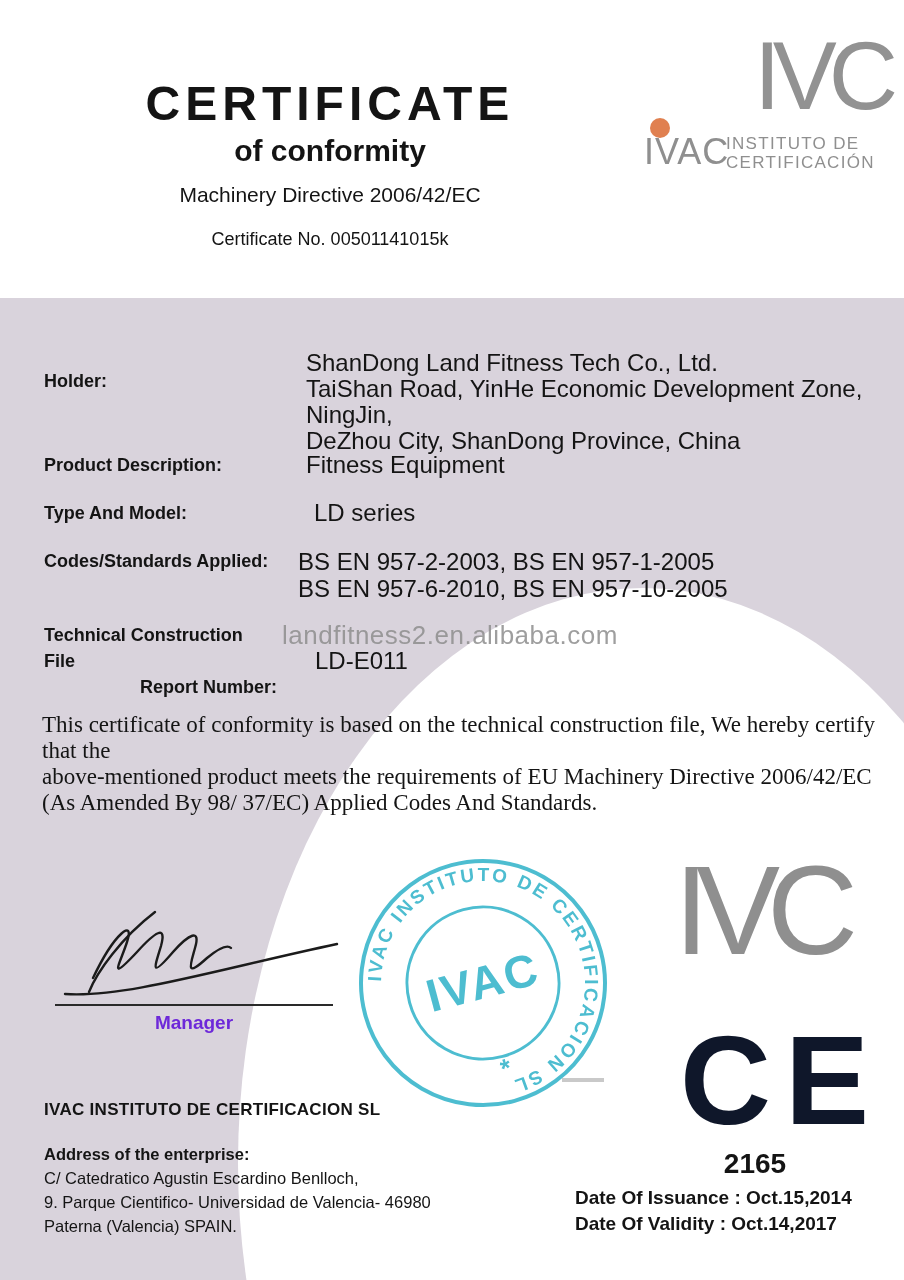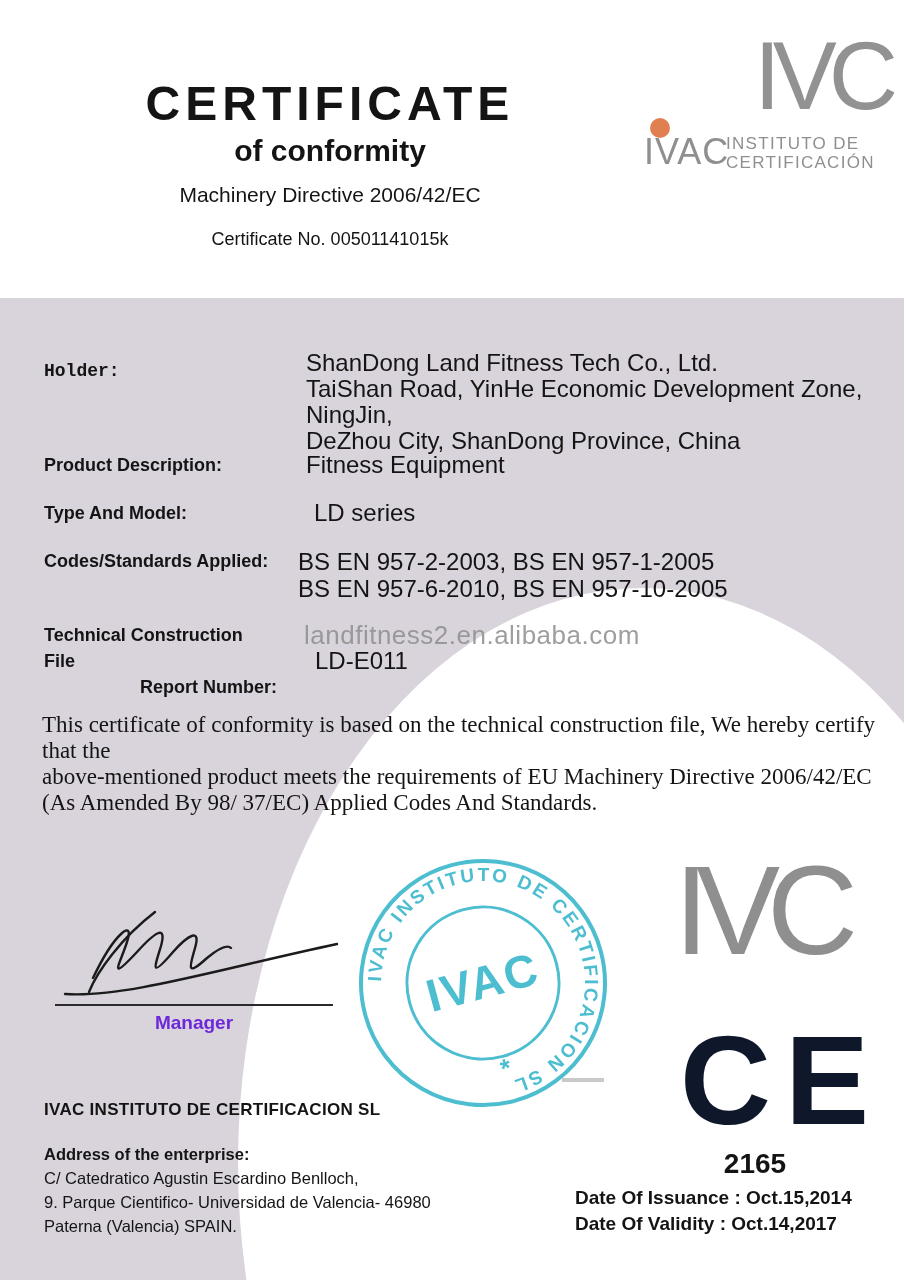--- a/index.html
+++ b/index.html
@@ -20,29 +20,29 @@
   .logo-top { position:absolute; left:628px; top:28px; width:262px; height:150px; }
   .logo-monogram { position:absolute; right:0; top:0; font-size:96px; line-height:1; letter-spacing:-8px; color:#929292; }
   .logo-dot { position:absolute; left:22px; top:90px; width:20px; height:20px; border-radius:50%; background:#e08050; }
   .logo-name { position:absolute; left:16px; top:106px; font-size:36px; line-height:1; letter-spacing:1px; color:#8f8f8f; }
   .logo-org { position:absolute; left:98px; top:106px; font-size:17px; line-height:19px; letter-spacing:1.3px; color:#8f8f8f; }
   .logo-org span { display:block; }
 
   
   .field-label { position:absolute; left:44px; font-size:18px; font-weight:bold; line-height:26px; }
   .field-value { position:absolute; left:306px; font-size:24px; line-height:26px; }
-  .holder-label { top:358px;font-family:Liberation Mono, monospace; }   .holder-value { top:350px; width:560px; }
+  .holder-label { top:368px; }   .holder-value { top:350px; width:560px; }
   .product-label{ top:452px; }   .product-value{ top:452px; }
   .type-label   { top:500px; }   .type-value   { top:500px; left:314px; }
   .codes-label  { top:548px; }   .codes-value  { top:548px; left:298px; line-height:27px; }
   .tcf-label    { top:622px; width:233px; }
   .tcf-label .l2{ text-align:right; }
   .tcf-value    { top:648px; left:315px; }
 
-  .watermark { position:absolute; left:304px; top:620px; font-size:26px; letter-spacing:0.5px; color:#8e8e8e; opacity:0.85; }
+  .watermark { position:absolute; left:282px; top:620px; font-size:26px; letter-spacing:0.5px; color:#8e8e8e; opacity:0.85; }
 
   .statement { position:absolute; left:42px; top:712px; width:838px; font-size:23px; line-height:26px;font-family:Liberation Serif, serif; }
 
   
   .signature-svg { position:absolute; left:55px; top:898px; }
   .signature-line { position:absolute; left:55px; top:1004px; width:278px; height:0; border-top:2px solid #2a2a2a; }
   .manager { position:absolute; left:55px; top:1012px; width:278px; text-align:center; font-size:19px; font-weight:bold; color:#6d28d9; }
 
   
   .stamp { position:absolute; left:348px; top:848px; opacity:0.9; }

